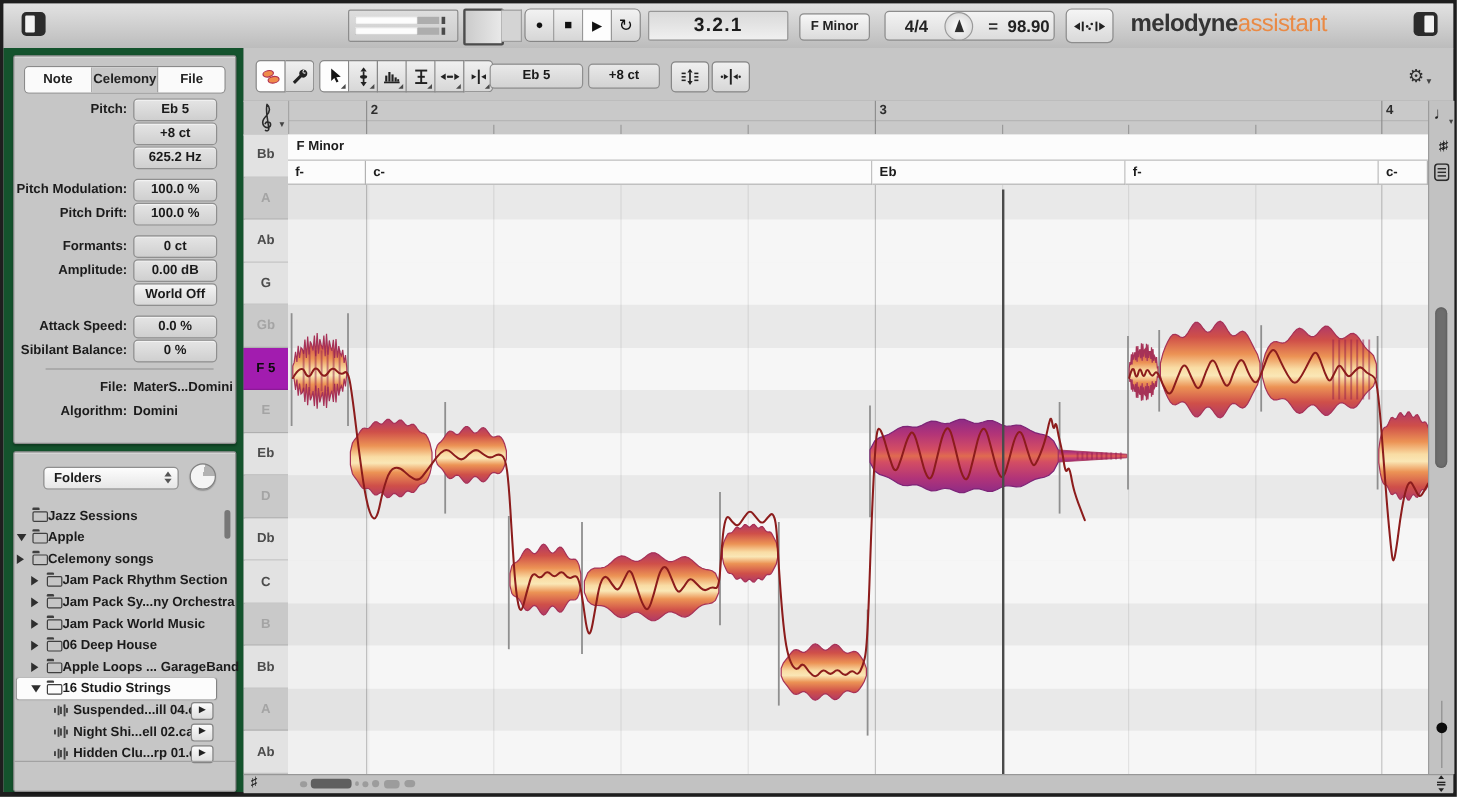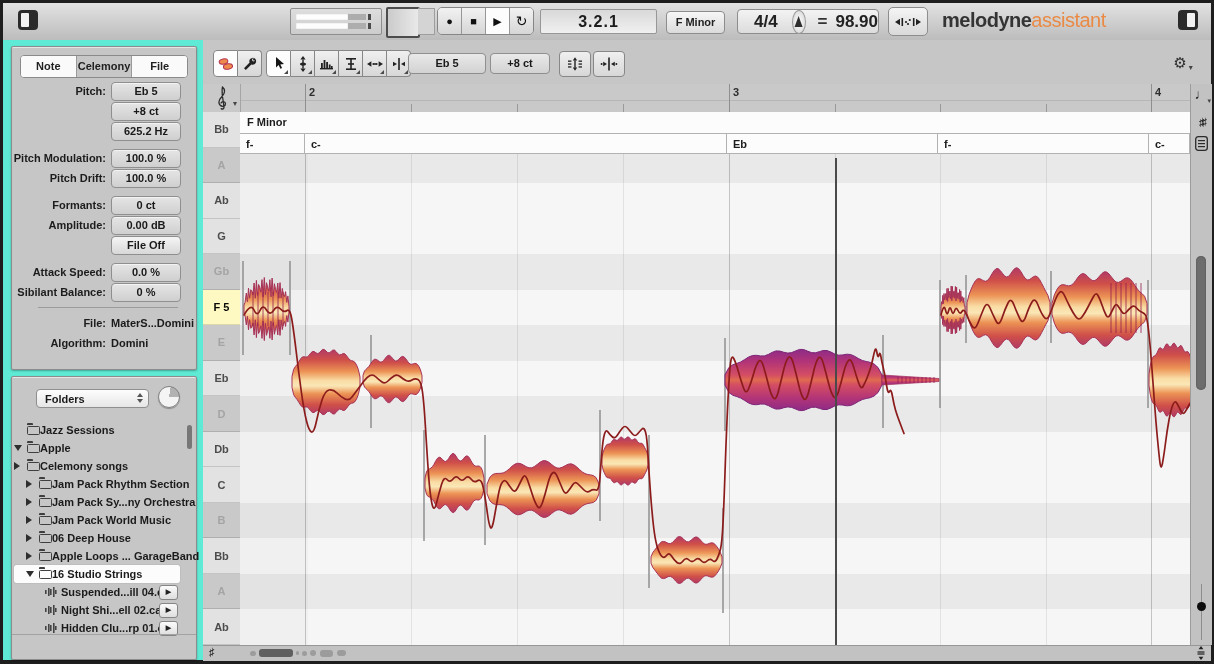--- a/index.html
+++ b/index.html
@@ -29,34 +29,34 @@
     font-size:11px;color:#111;}
   .tr-btn:last-child{border-right:none;}
   .tr-btn.active{background:#fdfdfd;}
   .tr-btn.cycle{font-size:14px;}
   #timedisplay{position:absolute;left:537px;top:6px;width:115px;height:23px;
     background:linear-gradient(#d9d9d9,#f0f0f0);border:1px solid #979797;border-radius:2px;
     text-align:center;line-height:23px;font-size:16px;font-weight:700;color:#1c1c1c;letter-spacing:1px;}
   #keybtn{position:absolute;left:663px;top:8px;width:57px;height:21px;border:1px solid #8d8d8d;border-radius:4px;
     background:linear-gradient(#f7f7f7,#dbdbdb);text-align:center;line-height:21px;font-size:11px;font-weight:700;color:#222;}
   #tempobox{position:absolute;left:734px;top:6px;width:140px;height:23px;border:1px solid #8d8d8d;border-radius:4px;
-    background:linear-gradient(#f3f3f3,#dcdcdc);display:flex;align-items:center;font-size:17px;font-weight:700;color:#222;}
+    background:linear-gradient(#f3f3f3,#dcdcdc);display:flex;align-items:center;font-size:14px;font-weight:700;color:#222;}
   #tempobox .sig{margin-left:16px;}
   #metrocircle{width:22px;height:22px;border-radius:50%;border:1px solid #9a9a9a;margin-left:14px;
     background:radial-gradient(#fefefe,#d2d2d2);display:flex;align-items:center;justify-content:center;}
   #metroglyph{width:10px;height:11px;background:#2e2e2e;clip-path:polygon(50% 0,90% 100%,10% 100%);position:relative;}
   #tempobox .eq{margin-left:12px;color:#333;}
   #tempobox .bpm{margin-left:8px;}
   #stretchbtn{position:absolute;left:885px;top:4px;width:38px;height:27px;border:1px solid #8d8d8d;border-radius:5px;
     background:linear-gradient(#f5f5f5,#d9d9d9);display:flex;align-items:center;justify-content:center;}
   #logo{position:absolute;left:939px;top:6px;font-size:20px;letter-spacing:-0.5px;}
   #logo .brand{font-weight:700;color:#343434;}
   #logo .edition{font-weight:400;color:#ea8a45;}
   
-  #leftpanel{position:absolute;left:0;top:37px;width:200px;height:620px;background:#5eead4;border-right:1px solid #8a8a8a;}
+  #leftpanel{position:absolute;left:0;top:37px;width:200px;height:620px;background:#14532d;border-right:1px solid #8a8a8a;}
   .panelbox{position:absolute;left:8px;width:184px;background:#c6c6c6;border:1px solid #8c8c8c;border-radius:2px;
     box-shadow:0 1px 2px rgba(0,0,0,.3), inset 0 1px 0 rgba(255,255,255,.55);}
   #inspector{top:6px;height:322px;}
   #tabs{position:absolute;left:8px;top:8px;width:166px;height:21px;display:flex;border:1px solid #8a8a8a;border-radius:4px;overflow:hidden;background:#fafafa;}
   .tab{flex:1;text-align:center;line-height:21px;font-size:11px;font-weight:700;color:#222;border-right:1px solid #9a9a9a;background:#fafafa;}
   .tab:last-child{border-right:none;}
   .tab.pressed{background:#c7c7c7;}
   #inspector-rows{position:absolute;left:0;top:34px;width:100%;}
   .insp-row{display:flex;align-items:center;height:20px;}
   .insp-row .lbl{width:94px;text-align:right;font-size:11px;font-weight:700;color:#1c1c1c;margin-right:5px;white-space:nowrap;}
@@ -116,21 +116,21 @@
   #clefcell .dd{position:absolute;right:3px;bottom:4px;font-size:8px;color:#444;}
   .barnum{position:absolute;top:2px;font-size:11px;font-weight:700;color:#2e2e2e;}
   .rtick{position:absolute;background:#9a9a9a;width:1px;}
   #ruler-midline{position:absolute;left:37px;right:0;top:16px;height:1px;background:#b6b6b6;}
   
   #pitchruler{position:absolute;left:200px;top:109px;width:37px;height:533px;border-right:1px solid #9a9a9a;}
   .prow{position:absolute;left:0;width:37px;box-sizing:border-box;border-bottom:1px solid rgba(0,0,0,.13);
     display:flex;align-items:center;justify-content:center;font-size:11px;font-weight:700;}
   .prow.in{background:#e2e2e2;color:#4c4c4c;}
   .prow.out{background:#c9c9c9;color:#a4a4a4;}
-  .prow.sel{background:#fef9c3;color:#0a0a0a;}
+  .prow.sel{background:#a21caf;color:#0a0a0a;}
   
   #grid{position:absolute;left:237px;top:109px;width:953px;height:533px;overflow:hidden;background:#f2f2f2;}
   .glane{position:absolute;left:0;width:100%;}
   .glane.in{background:#f6f6f6;}
   .glane.out{background:#e9e9e9;}
   .vline{position:absolute;top:42px;bottom:0;width:1px;}
   .vline.beat{background:rgba(0,0,0,.08);}
   .vline.bar{background:rgba(0,0,0,.2);}
   #pre-tint{position:absolute;left:0;top:42px;width:68px;bottom:0;background:rgba(0,0,0,.025);}
   #keyrow{position:absolute;left:0;top:0;width:100%;height:21px;background:#fcfcfc;border-bottom:1px solid #b2b2b2;
@@ -254,21 +254,21 @@
           <div class="insp-row">
             <div class="lbl">Formants:</div>
             <div class="insp-field">0 ct</div>
           </div>
           <div class="insp-row">
             <div class="lbl">Amplitude:</div>
             <div class="insp-field">0.00 dB</div>
           </div>
           <div class="insp-row">
             <div class="lbl"></div>
-            <div class="insp-field insp-btn">File Off</div>
+            <div class="insp-field insp-btn">World Off</div>
           </div>
           <div class="insp-gap"></div>
           <div class="insp-row">
             <div class="lbl">Attack Speed:</div>
             <div class="insp-field">0.0 %</div>
           </div>
           <div class="insp-row">
             <div class="lbl">Sibilant Balance:</div>
             <div class="insp-field">0 %</div>
           </div>

